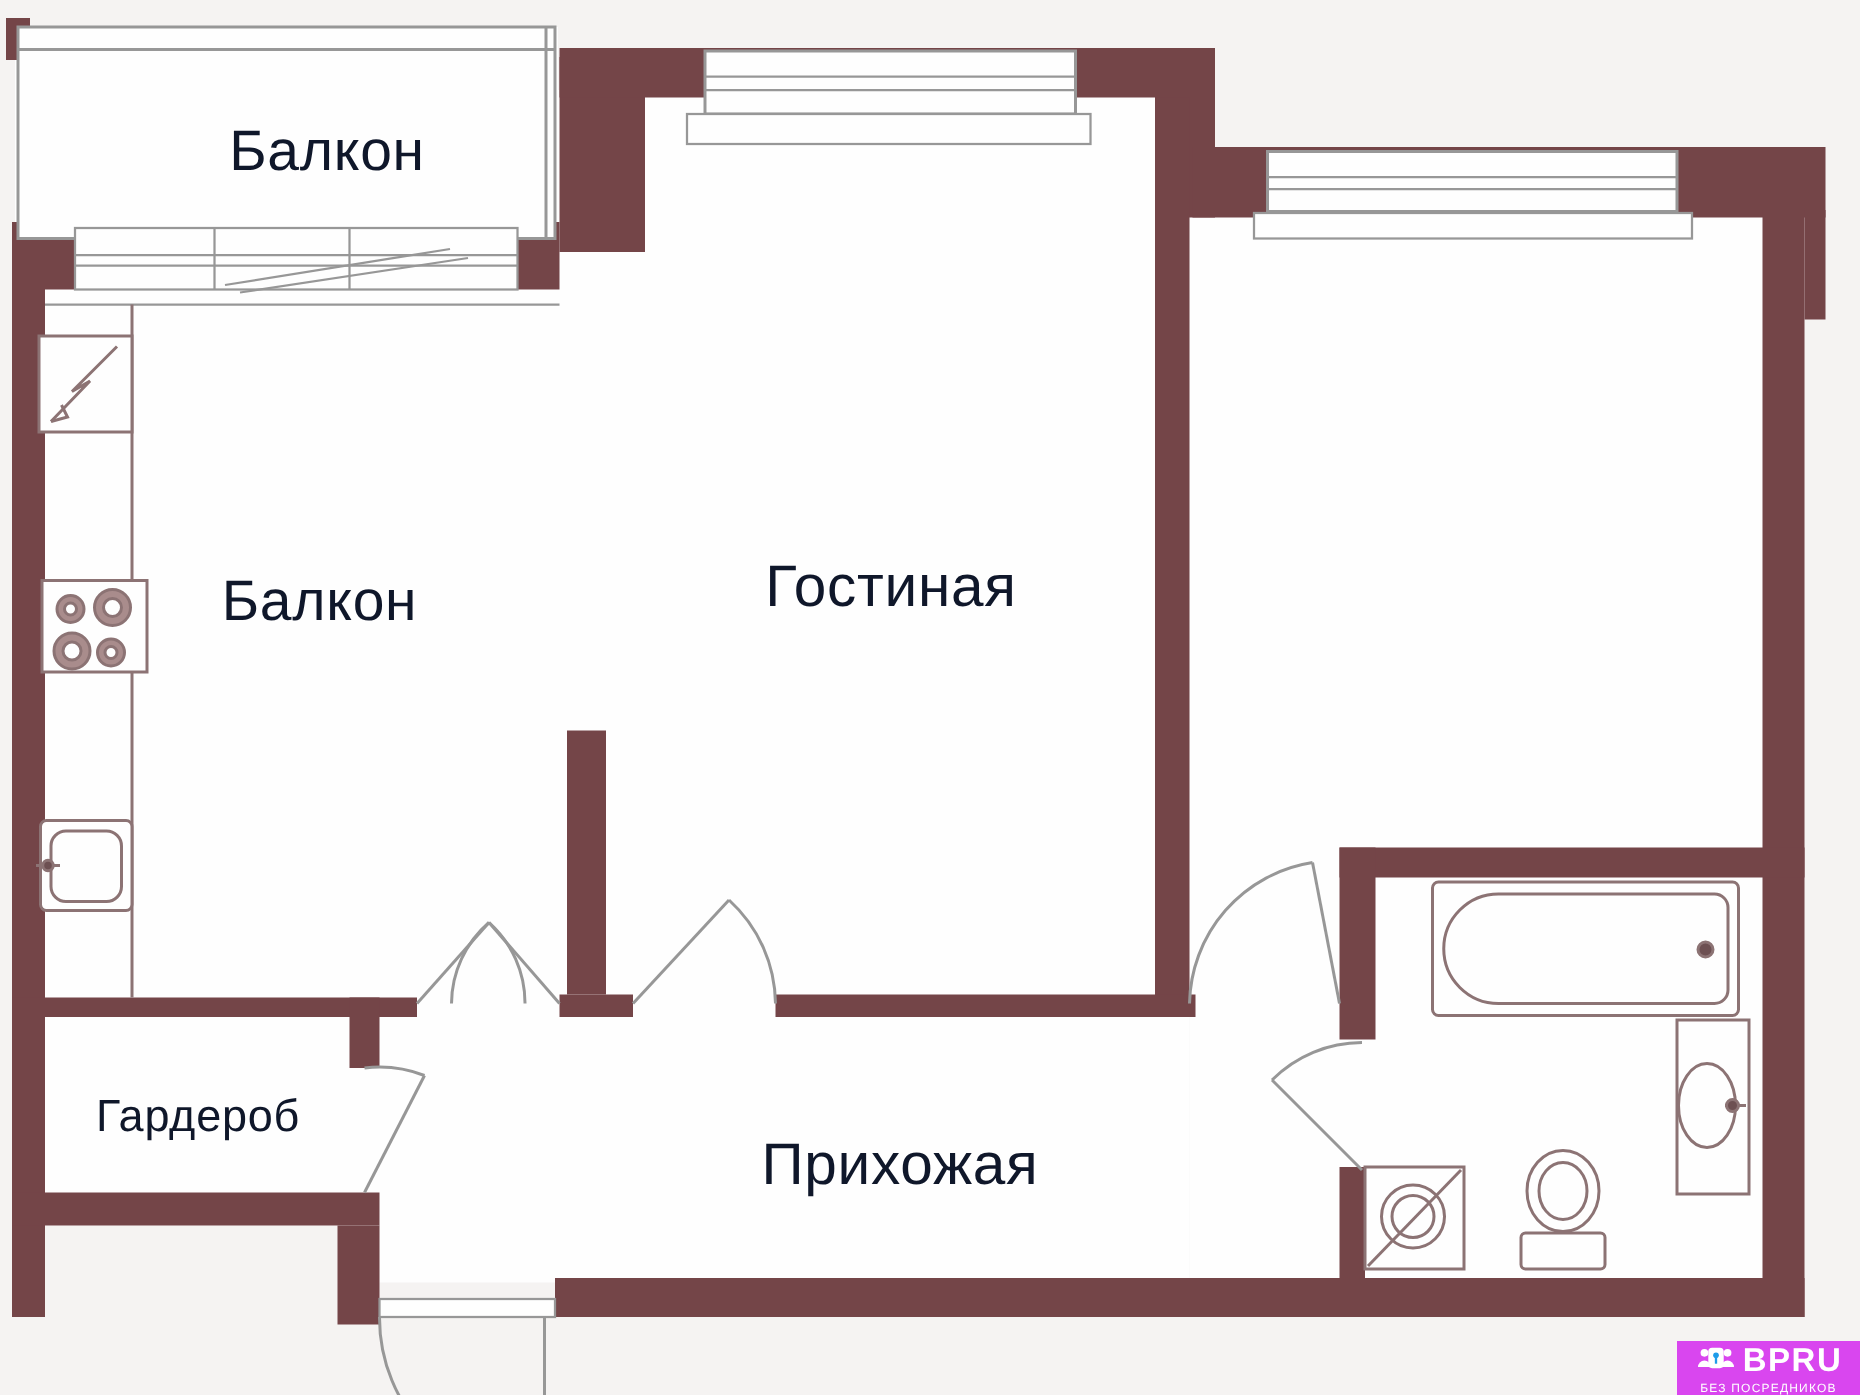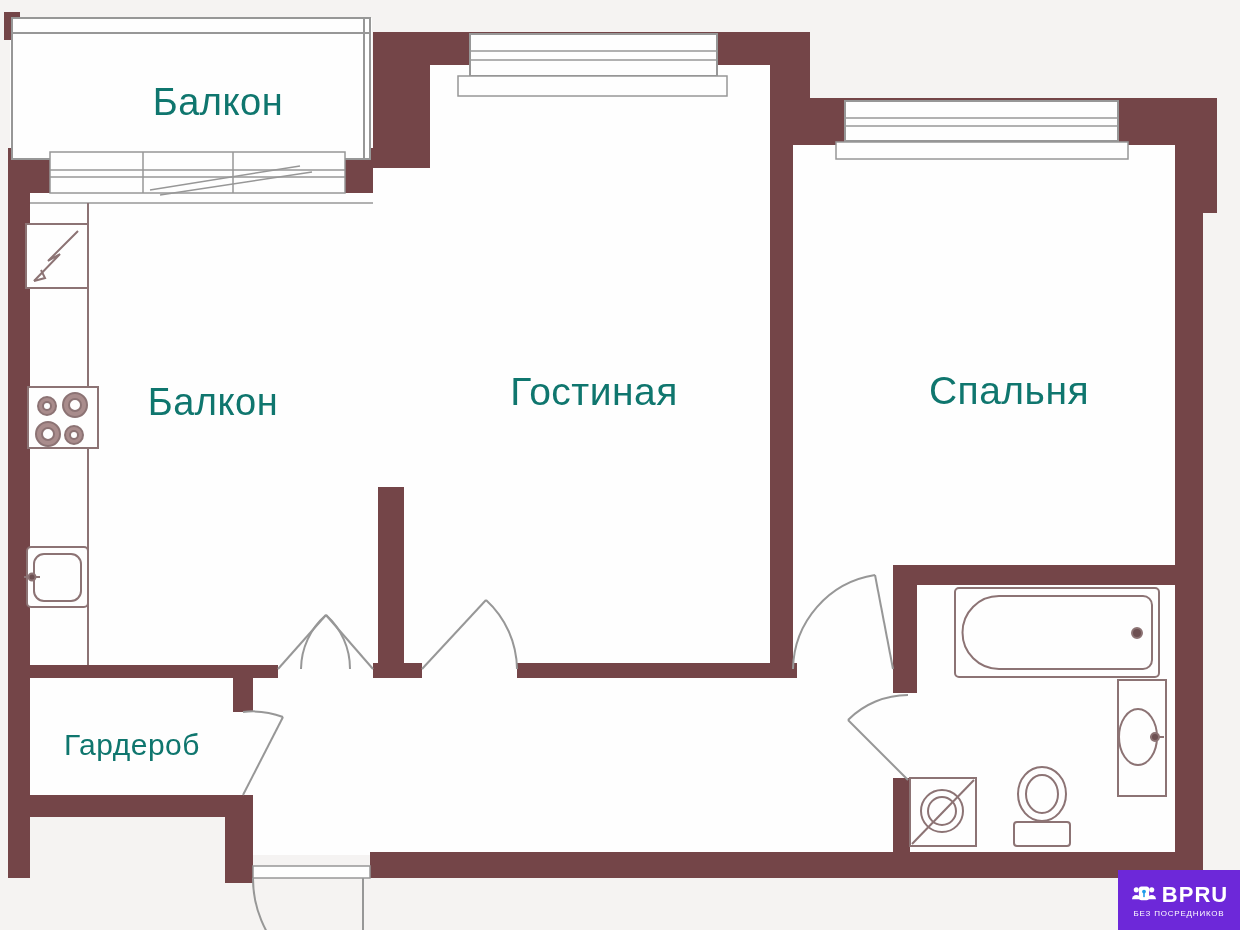--- a/index.html
+++ b/index.html
@@ -1,20 +1,20 @@
 <!DOCTYPE html>
 <html><head>
 <meta charset="utf-8">
 <style>
   html,body{margin:0;padding:0;}
   body{font-family:"Liberation Sans", sans-serif;}
   .stage{position:relative;width:1240px;height:930px;background:#f5f3f2;overflow:hidden;}
   .plan-svg{position:absolute;left:0;top:0;}
-  .room-label{position:absolute;transform:translate(-50%,-50%);color:#0f766e;white-space:nowrap;letter-spacing:.5px;}
-  .logo{position:absolute;right:0;bottom:0;width:122px;height:60px;background:#6d28d9;
+  .room-label{position:absolute;transform:translate(-50%,-50%);color:#0f172a;white-space:nowrap;letter-spacing:.5px;}
+  .logo{position:absolute;right:0;bottom:0;width:122px;height:36px;background:#d946ef;
         display:flex;flex-direction:column;align-items:center;justify-content:center;color:#fff;}
   .logo-row{display:flex;align-items:center;gap:4px;line-height:1;}
   .logo-text{font-weight:bold;font-size:22px;letter-spacing:1px;}
   .logo-tagline{font-size:8px;letter-spacing:.8px;margin-top:2px;}
 </style>
 </head>
 <body>
 
 <div class="stage">
 
@@ -163,22 +163,22 @@
         <rect x="253" y="866" width="117" height="12" fill="#fefefe" stroke-width="1.5"></rect>
         <line x1="363" y1="878" x2="363" y2="930"></line>
         <path d="M253,878 A110,110 0 0 0 285,956"></path>
       </g>
     </g>
   </svg>
 
   <div class="room-label" style="left:218px;top:102px;font-size:38px;">Балкон</div>
   <div class="room-label" style="left:213px;top:402px;font-size:38px;">Балкон</div>
   <div class="room-label" style="left:594px;top:392px;font-size:39px;text-align:center;">Гостиная</div>
-  <div class="room-label" style="left:1009px;top:391px;font-size:39px;">Спальня</div>
   <div class="room-label" style="left:132px;top:745px;font-size:30px;">Гардероб</div>
+  <div class="room-label" style="left:600px;top:777px;font-size:39px;">Прихожая</div>
 
   <div class="logo">
     <div class="logo-row">
       <svg width="28" height="24" viewBox="0 0 32 28">
         <g fill="#ffffff">
           <circle cx="7" cy="8" r="3"></circle>
           <path d="M2,19 a5,5 0 0 1 10,0 z"></path>
           <circle cx="25" cy="8" r="3"></circle>
           <path d="M20,19 a5,5 0 0 1 10,0 z"></path>
           <rect x="10" y="4" width="12" height="16" rx="3"></rect>

